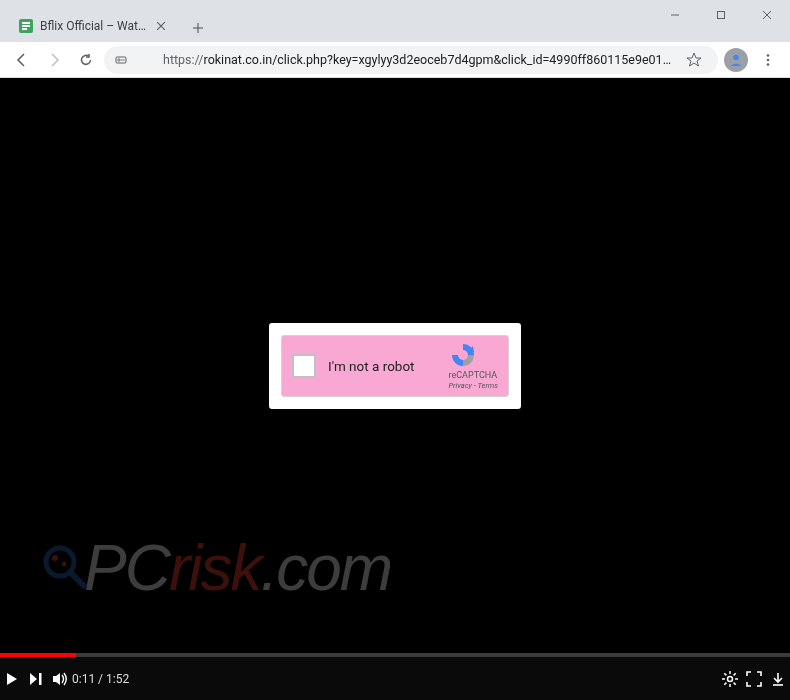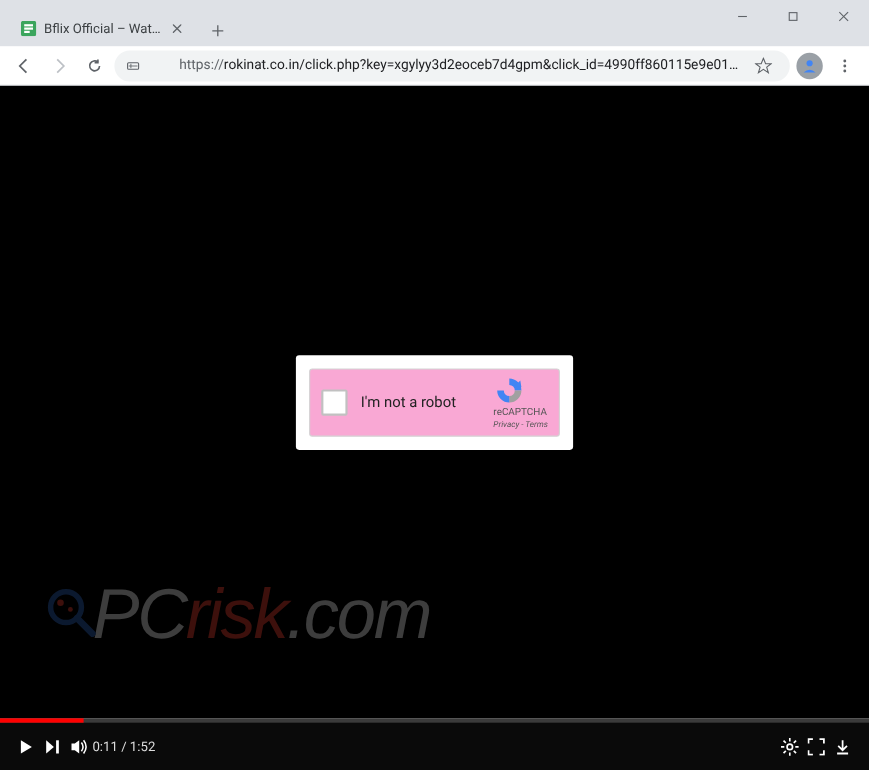--- a/index.html
+++ b/index.html
@@ -221,21 +221,21 @@
 .recaptcha-terms {
   font-size: 7.5px;
   color: #555;
   font-style: italic;
 }
 
 
 .watermark {
   position: absolute;
   left: 38px;
-  bottom: 58px;
+  bottom: 48px;
   display: flex;
   align-items: center;
   opacity: 0.28;
   pointer-events: none;
 }
 .watermark-mag {
   width: 52px;
   height: 52px;
   position: relative;
   margin-right: -6px;
@@ -266,21 +266,21 @@
 }
 .progress-fill {
   height: 100%;
   background: #ff0000;
   width: 9.6%;
 }
 .controls-row {
   flex: 1;
   display: flex;
   align-items: center;
-  padding: 0 12px;
+  padding: 0 0;
   color: #fff;
 }
 .ctrl-btn {
   width: 24px;
   height: 24px;
   display: flex;
   align-items: center;
   justify-content: center;
   color: #fff;
   cursor: pointer;

